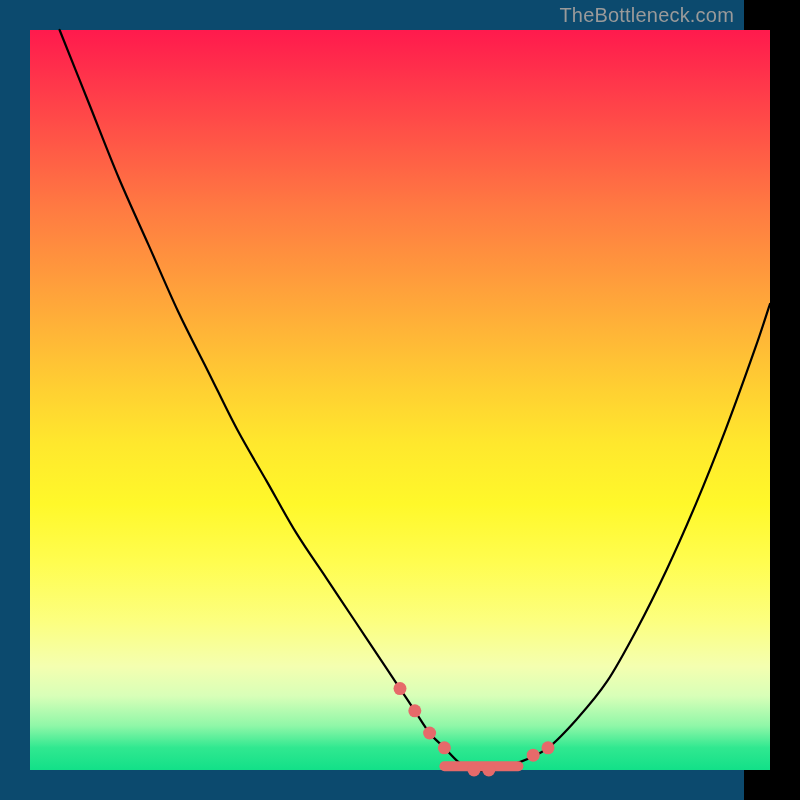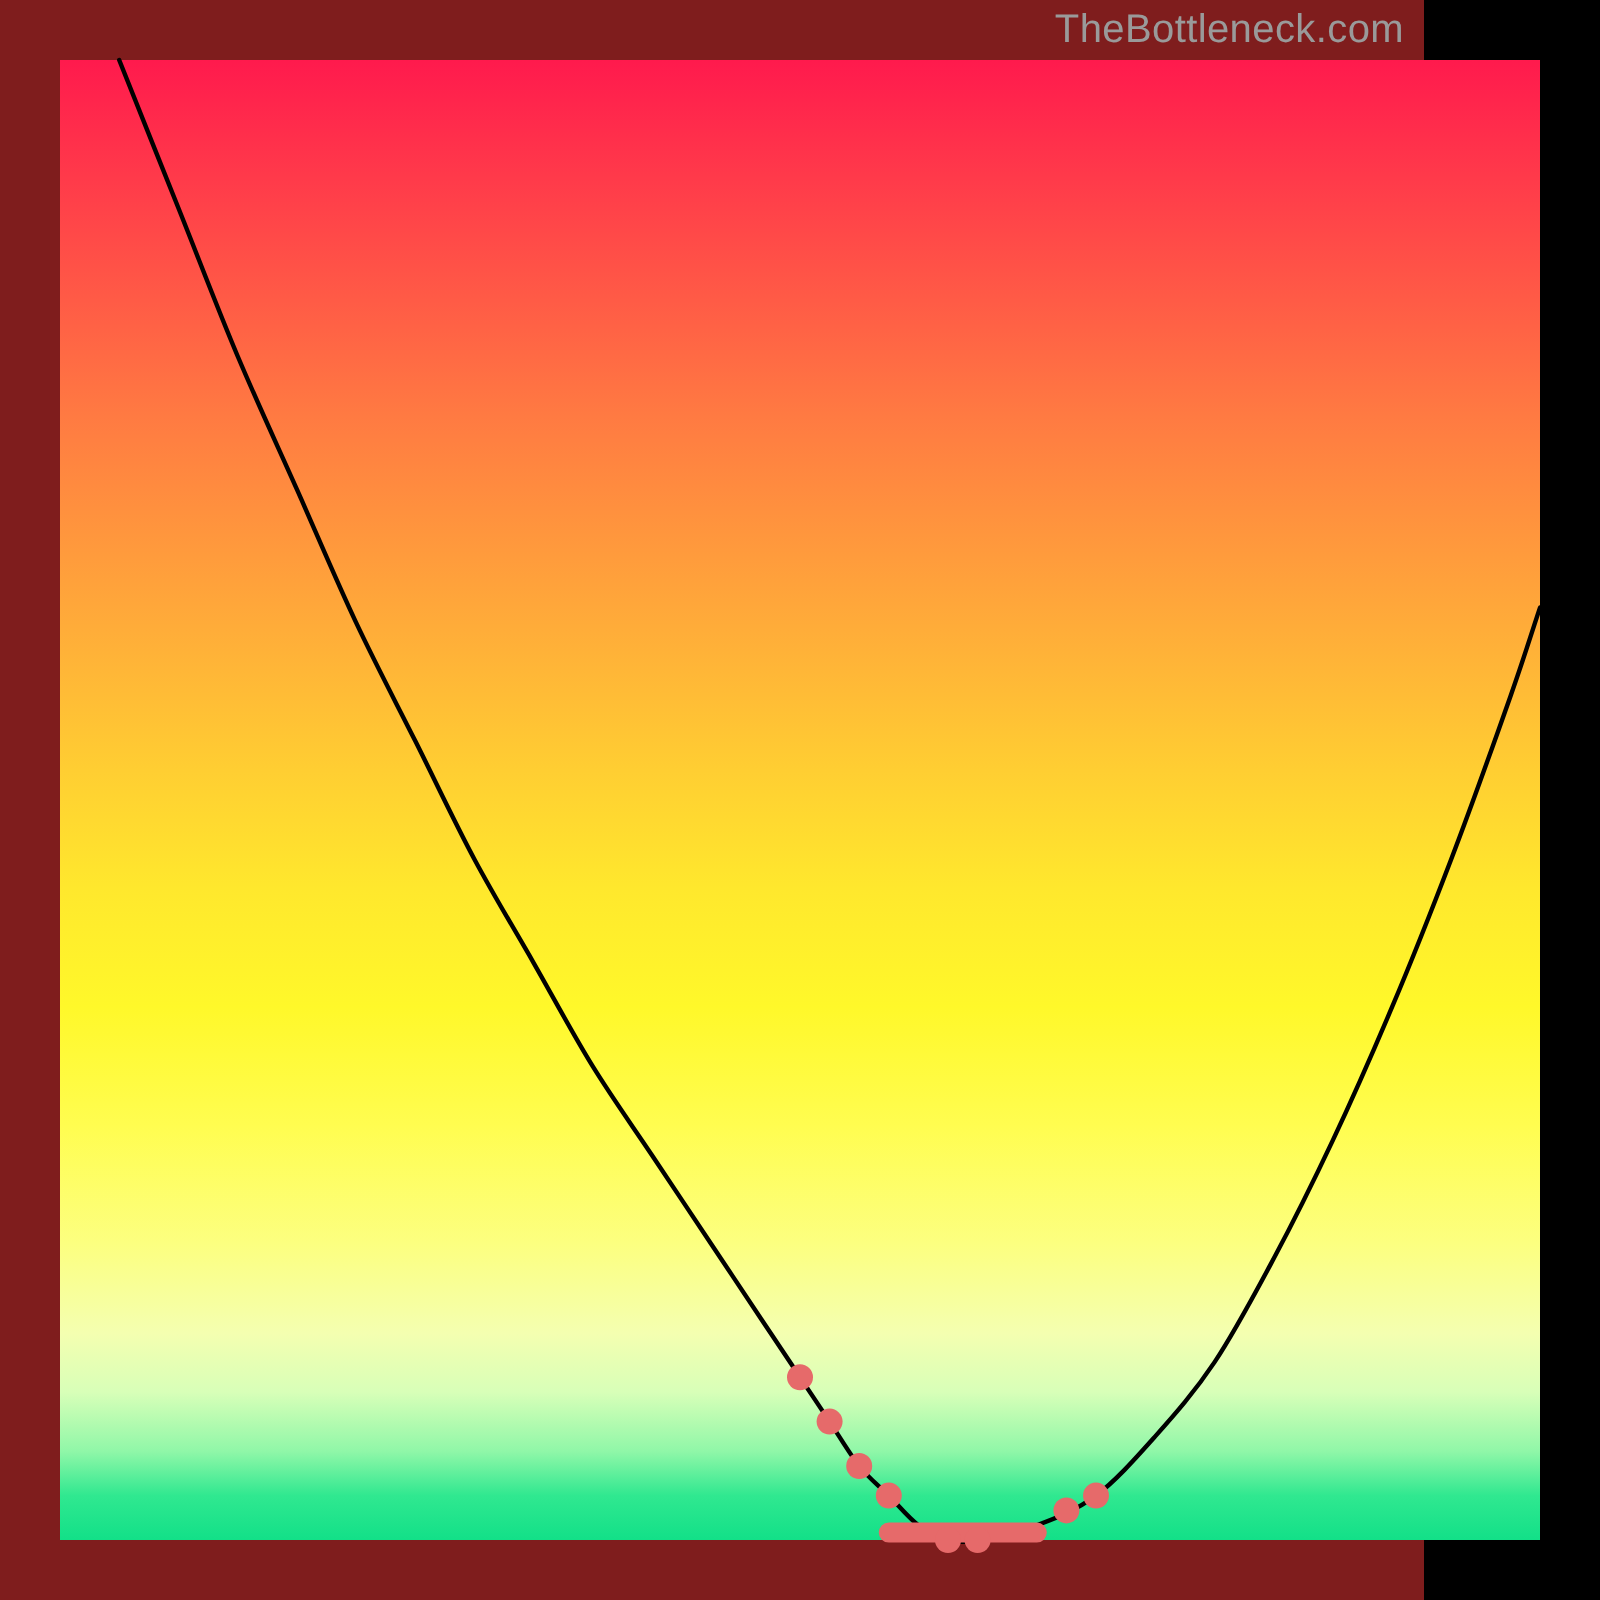--- a/index.html
+++ b/index.html
@@ -9,21 +9,22 @@
     height: 800px;
     background: #000;
     overflow: hidden;
   }
   .frame {
     position: absolute;
     top: 0;
     left: 0;
     width: 712px;
     height: 800px;
-    background: #7f1d1d;
+    background: #0c4a6e;
+    padding-left: 32px;
   }
   .plot-area {
     position: absolute;
     top: 30px;
     left: 30px;
     width: 740px;
     height: 740px;
     background: linear-gradient(
       to bottom,
       #ff1a4d 0%,

